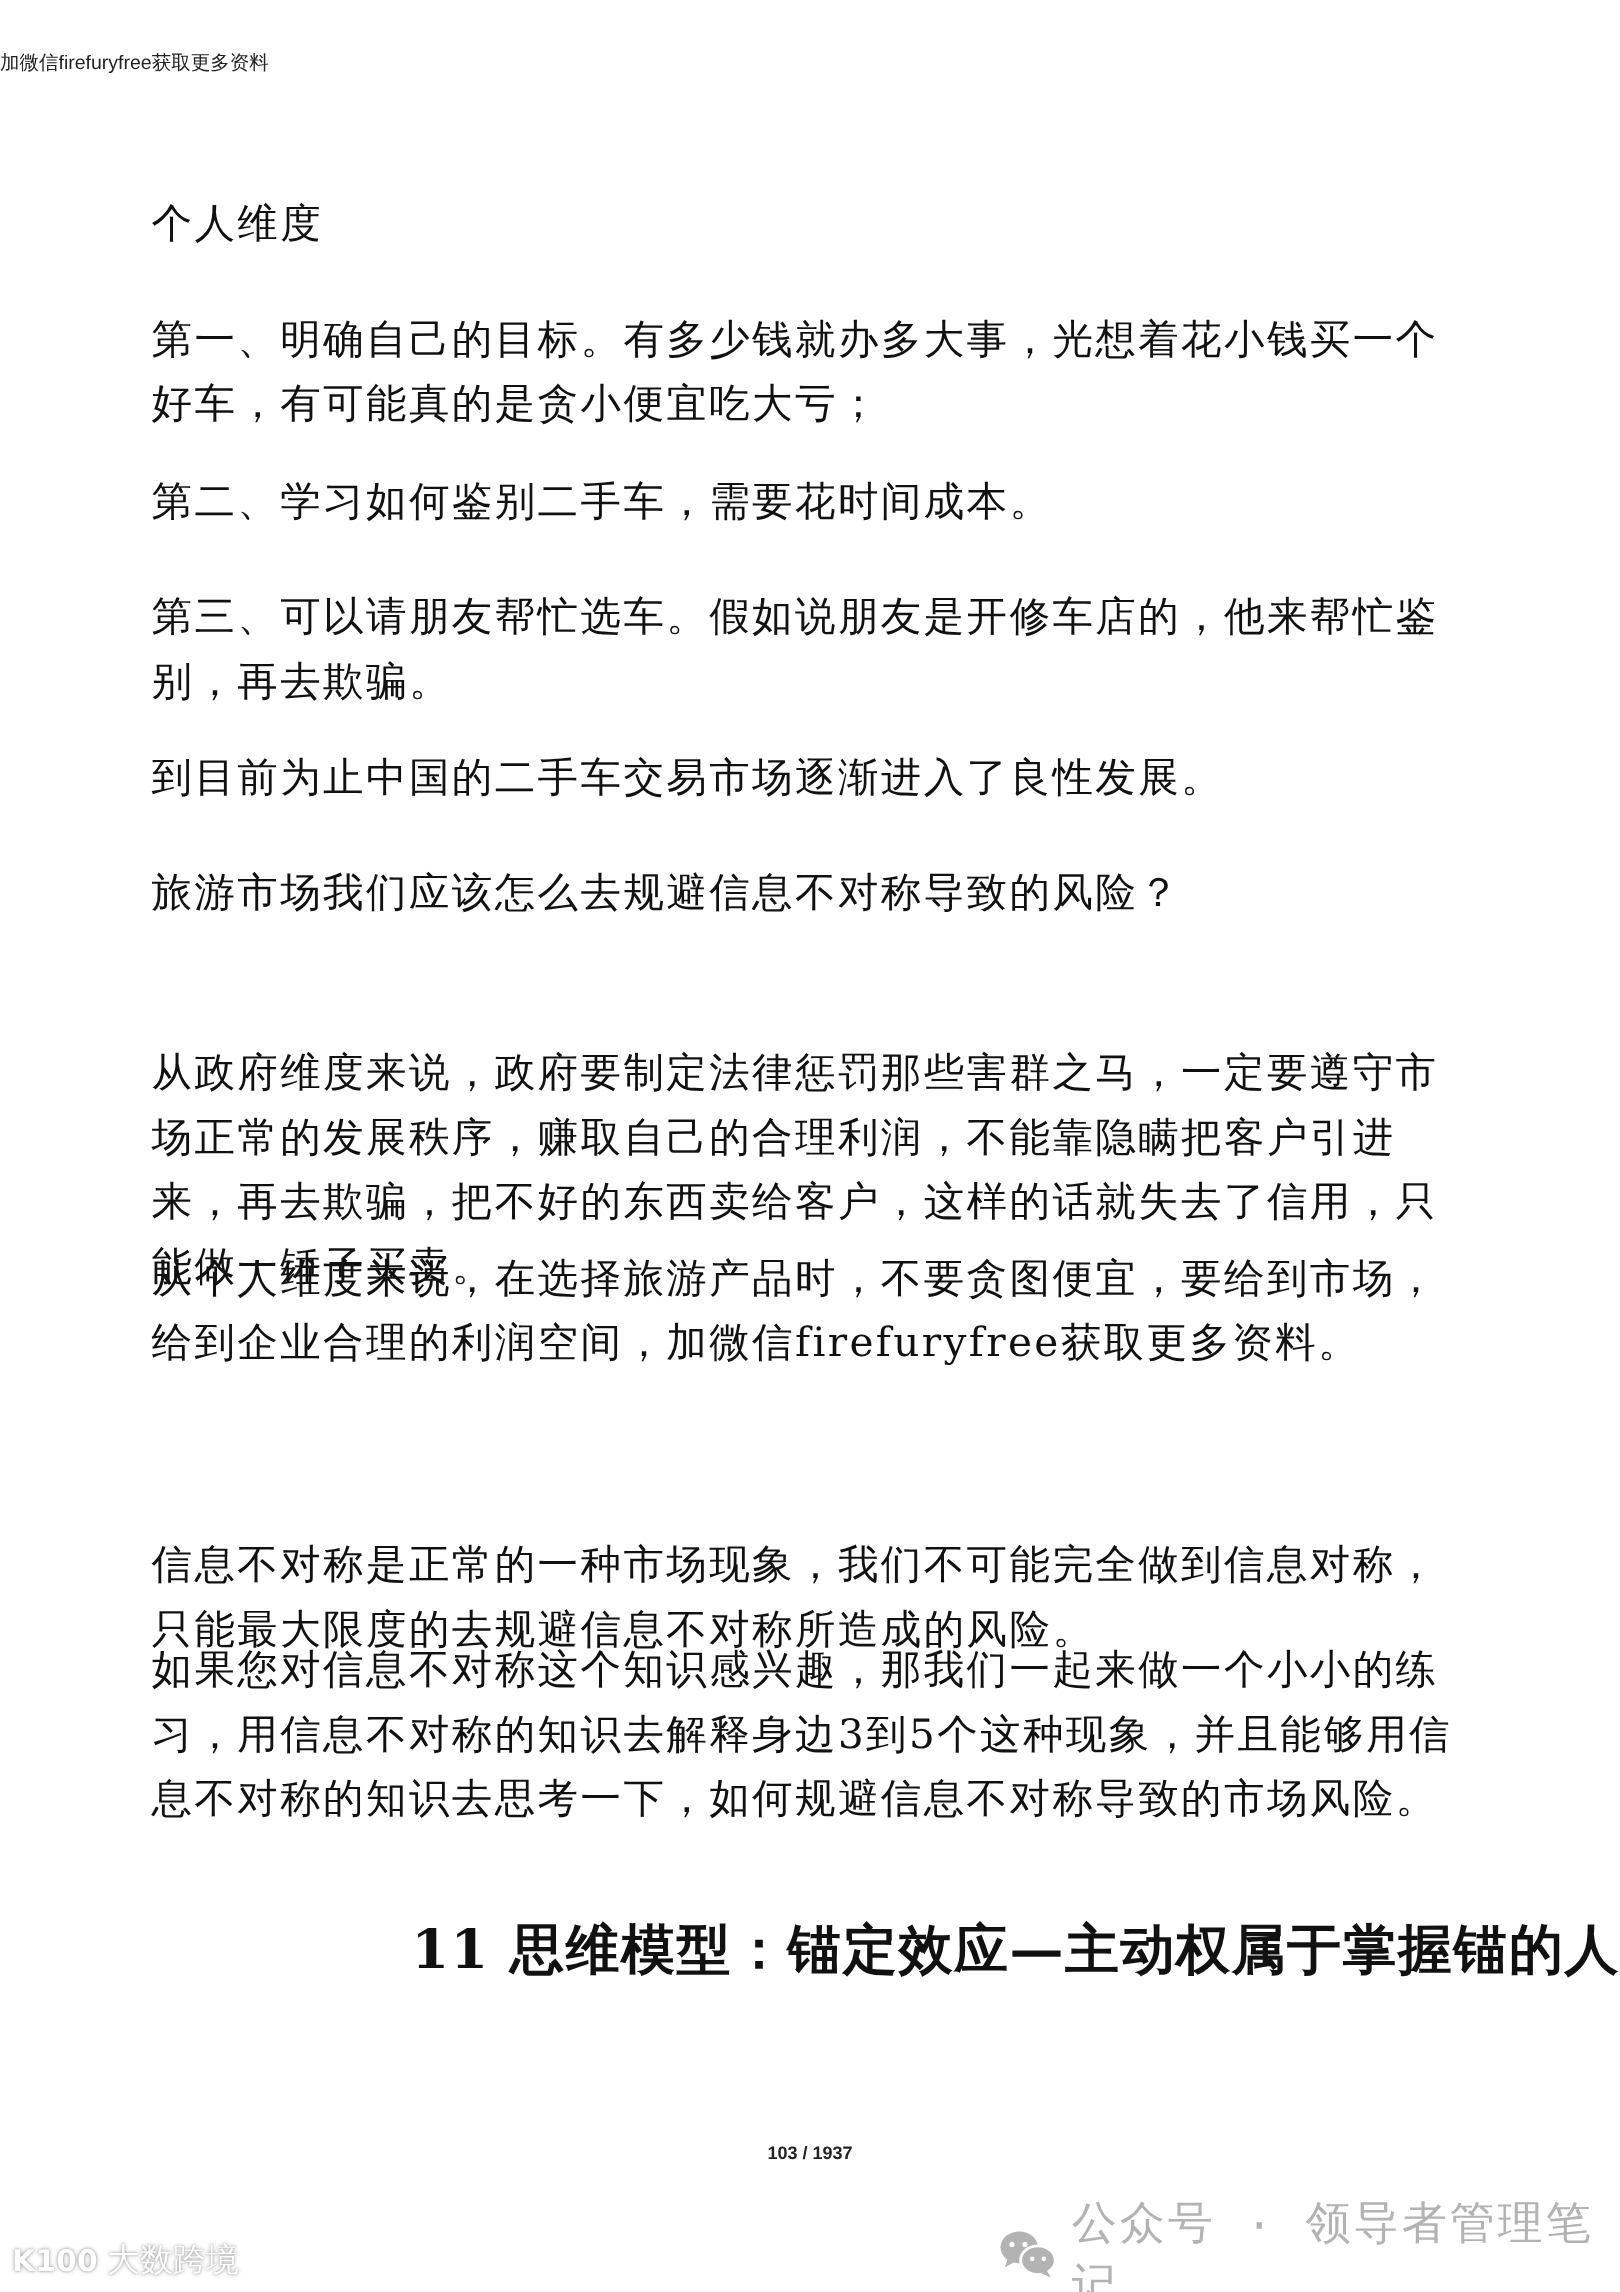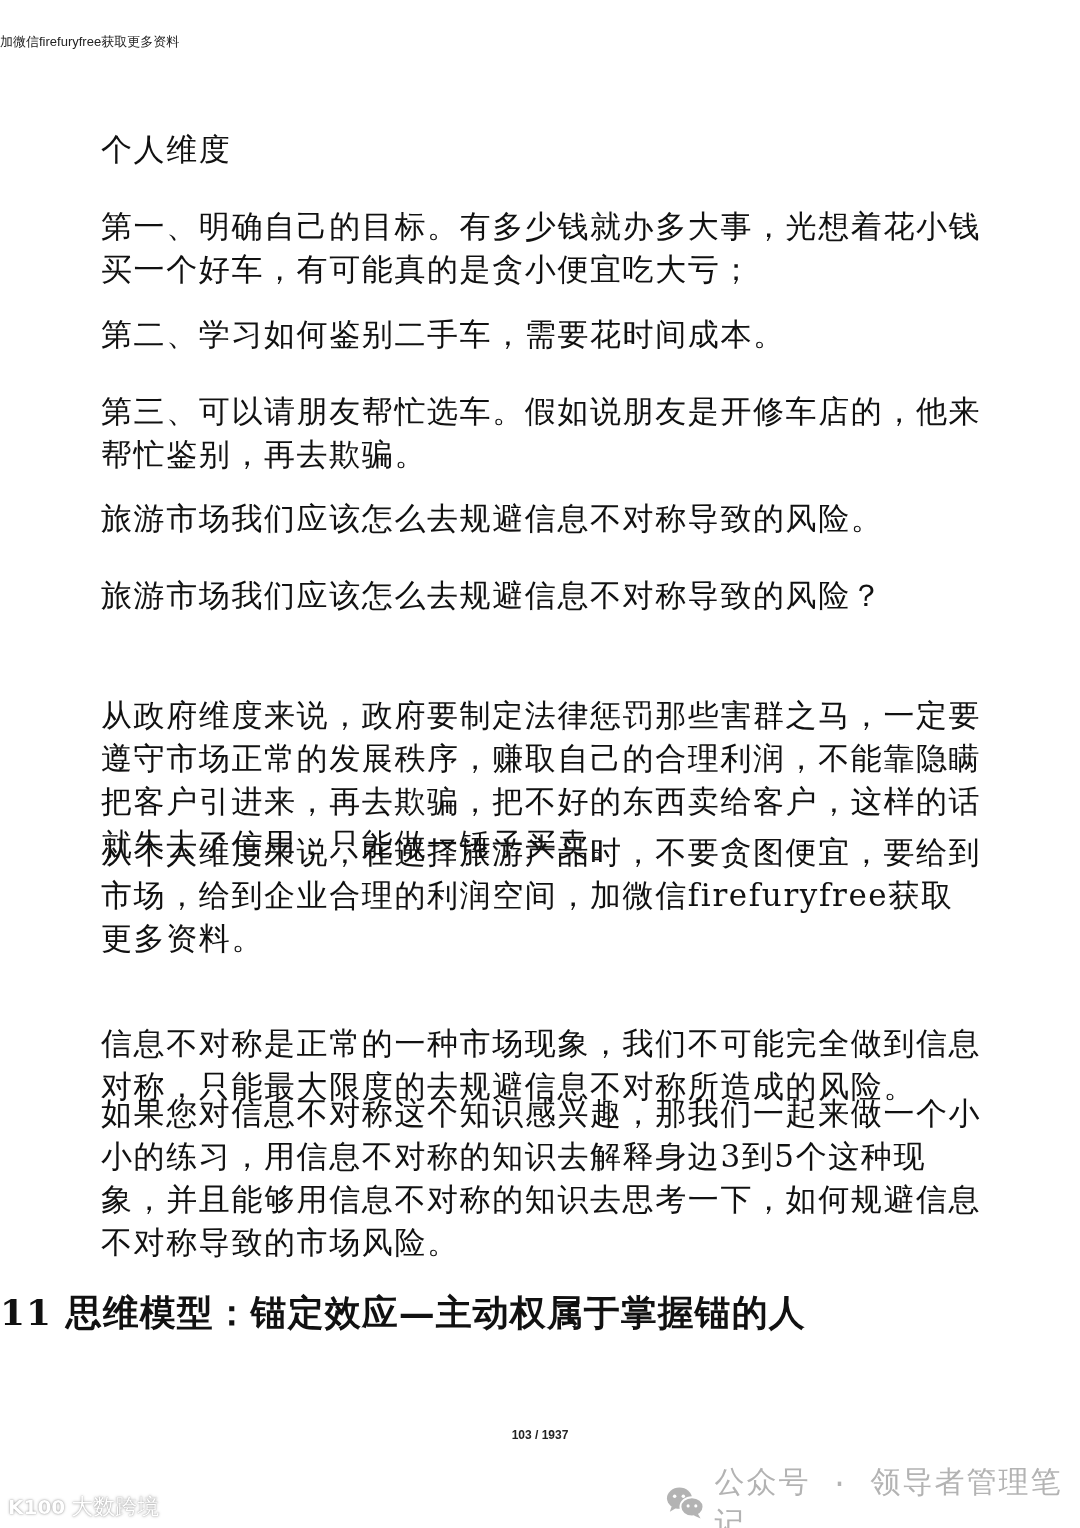--- a/index.html
+++ b/index.html
@@ -1,44 +1,44 @@
 <!DOCTYPE html>
 <html><head>
 <meta charset="utf-8">
 <style>
   html, body { margin: 0; padding: 0; background: #ffffff; }
   body { width: 1080px; height: 1528px; position: relative; overflow: hidden;
          font-family: "DejaVu Serif", "Liberation Serif", serif; color: #111; }
   .header { position: absolute; top: 33px; left: 0; width: 1080px; 
             font-family: "Liberation Sans", "DejaVu Sans", sans-serif; font-size: 13px; color: #222; }
-  .para { font-size: 31px; line-height: 43px; margin: 0; letter-spacing: 1.6px; word-break: break-all; }
-  .heading { position: absolute; top: 1276px; left: 0; width: 1080px; text-align: left;
+  .para { font-size: 27px; line-height: 43px; margin: 0; letter-spacing: 1.6px; word-break: break-all; }
+  .heading { position: absolute; top: 1276px; left: 0; width: 1080px; text-align: right;
              font-size: 36px; font-weight: bold; letter-spacing: 1px;
-             font-family: "DejaVu Serif", "Liberation Serif", serif; margin-top: 13px; }
+             font-family: "DejaVu Serif", "Liberation Serif", serif; }
   .page-num { position: absolute; top: 1428px; left: 0; width: 1080px; text-align: center;
               font-family: "Liberation Sans", "DejaVu Sans", sans-serif; font-weight: bold; font-size: 12px; color: #222; }
   .wm-right { position: absolute; left: 666px; top: 1462px; display: flex; align-items: center;
               font-family: Liberation Mono, monospace; font-size: 30px; color: #b3b3b3; letter-spacing: 2px; }
   .wm-right svg { margin-right: 10px; }
   .wm-left { position: absolute; left: 8px; top: 1492px; display: flex; align-items: center;
              font-family: "DejaVu Sans", sans-serif; font-size: 22px; color: #ffffff;
              text-shadow: 0 0 3px rgba(0,0,0,0.35), 0 0 1px rgba(0,0,0,0.3); text-align: right; }
   .wm-left .logo { font-size: 20px; margin-right: 6px; font-weight: bold; }
 </style>
 </head>
 <body>
 
 <div class="header">加微信firefuryfree获取更多资料</div>
 
 <div id="paras">
     <p class="para" style="position: absolute; left: 101px; top: 128px; width: 885px;">个人维度</p>
     <p class="para" style="position: absolute; left: 101px; top: 205px; width: 885px;">第一、明确自己的目标。有多少钱就办多大事，光想着花小钱买一个好车，有可能真的是贪小便宜吃大亏；</p>
     <p class="para" style="position: absolute; left: 101px; top: 313px; width: 885px;">第二、学习如何鉴别二手车，需要花时间成本。</p>
     <p class="para" style="position: absolute; left: 101px; top: 390px; width: 885px;">第三、可以请朋友帮忙选车。假如说朋友是开修车店的，他来帮忙鉴别，再去欺骗。</p>
-    <p class="para" style="position: absolute; left: 101px; top: 497px; width: 885px;">旅游市场我们应该怎么去规避信息不对称导致的风险。</p>
+    <p class="para" style="position: absolute; left: 101px; top: 497px; width: 885px;">到目前为止中国的二手车交易市场逐渐进入了良性发展。</p>
     <p class="para" style="position: absolute; left: 101px; top: 574px; width: 885px;">旅游市场我们应该怎么去规避信息不对称导致的风险？</p>
     <p class="para" style="position: absolute; left: 101px; top: 647px; width: 885px; margin-top: 47px;">从政府维度来说，政府要制定法律惩罚那些害群之马，一定要遵守市场正常的发展秩序，赚取自己的合理利润，不能靠隐瞒把客户引进来，再去欺骗，把不好的东西卖给客户，这样的话就失去了信用，只能做一锤子买卖。</p>
     <p class="para" style="position: absolute; left: 101px; top: 831px; width: 885px;">从个人维度来说，在选择旅游产品时，不要贪图便宜，要给到市场，给到企业合理的利润空间，加微信firefuryfree获取更多资料。</p>
     <p class="para" style="position: absolute; left: 101px; top: 1022px; width: 885px;">信息不对称是正常的一种市场现象，我们不可能完全做到信息对称，只能最大限度的去规避信息不对称所造成的风险。</p>
     <p class="para" style="position: absolute; left: 101px; top: 1092px; width: 885px;">如果您对信息不对称这个知识感兴趣，那我们一起来做一个小小的练习，用信息不对称的知识去解释身边3到5个这种现象，并且能够用信息不对称的知识去思考一下，如何规避信息不对称导致的市场风险。</p>
   </div>
 
 <div class="heading">11 思维模型：锚定效应—主动权属于掌握锚的人</div>
 
 <div class="page-num">103 / 1937</div>

